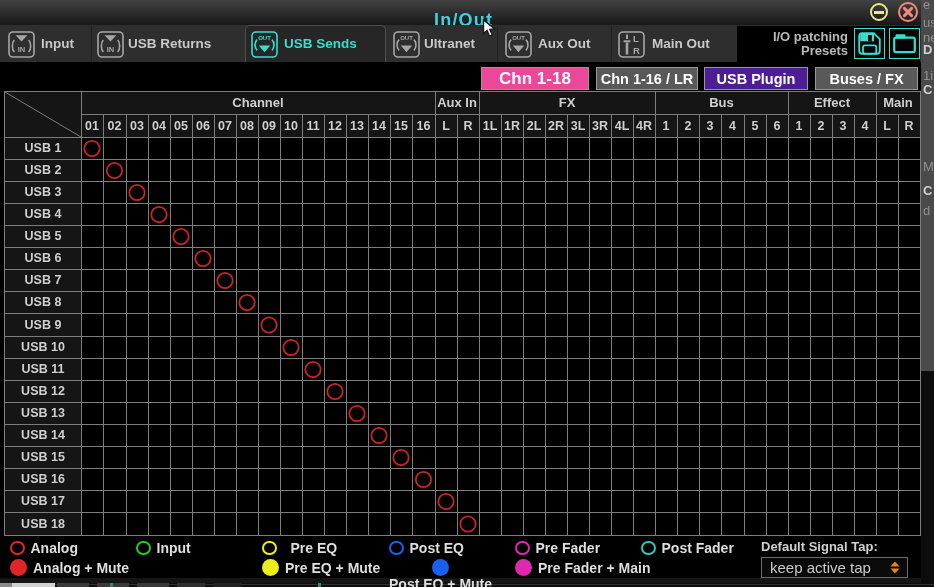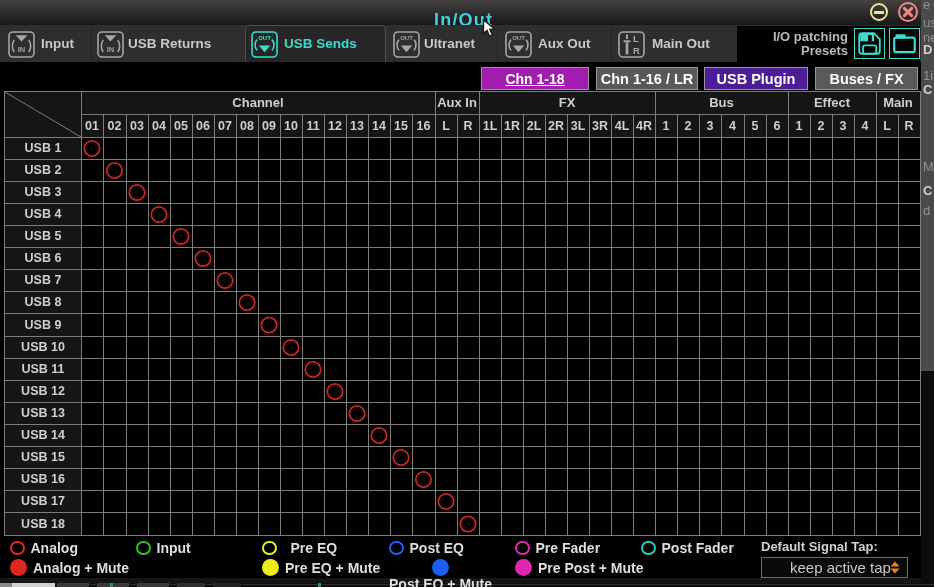--- a/index.html
+++ b/index.html
@@ -106,21 +106,21 @@
       <div style="position:absolute;left:152px;top:2px;width:31px;height:31px;border:1.5px solid #3adccb;background:#050505;display:flex;align-items:center;justify-content:center;">
           <svg width="23" height="23" viewBox="0 0 23 23">
 <rect x="2.6" y="2.2" width="9.8" height="4.2" rx="1" fill="#3adccb"></rect>
 <rect x="1.2" y="5.6" width="20.6" height="14.6" rx="2" fill="none" stroke="#3adccb" stroke-width="2.2"></rect>
 </svg>
         </div>
     </div>
   </div>
   <div style="position:absolute;left:0;top:62px;width:921px;height:29px;background:#000;"></div>
   <div style="position:absolute;left:0;top:578px;width:921px;height:5px;background:#151515;"></div>
-  <div style="position:absolute;left:481px;top:67px;width:108px;height:23px;background:#a21caf;border:1px solid #989898;display:flex;align-items:center;justify-content:center;font-weight:bold;font-size:14px;color:#fff;text-decoration:underline;">Chn 1-18</div>
+  <div style="position:absolute;left:481px;top:67px;width:108px;height:23px;background:#ec4899;border:1px solid #989898;display:flex;align-items:center;justify-content:center;font-weight:bold;font-size:17px;color:#fff;">Chn 1-18</div>
     <div style="position:absolute;left:596px;top:67px;width:102px;height:23px;background:#595959;border:1px solid #989898;display:flex;align-items:center;justify-content:center;font-weight:bold;font-size:14.5px;color:#fff;">Chn 1-16 / LR</div>
     <div style="position:absolute;left:704px;top:67px;width:104px;height:23px;background:#4c1d95;border:1px solid #989898;display:flex;align-items:center;justify-content:center;font-weight:bold;font-size:14.5px;color:#fff;">USB Plugin</div>
     <div style="position:absolute;left:815px;top:67px;width:103px;height:23px;background:#595959;border:1px solid #989898;display:flex;align-items:center;justify-content:center;font-weight:bold;font-size:14.5px;color:#fff;">Buses / FX</div>
   <svg width="934" height="587" viewBox="0 0 934 587" style="position:absolute;left:0;top:0">
 <rect x="5" y="91" width="915" height="46.0" fill="#151515"></rect>
 <rect x="5" y="137.0" width="76.4" height="398.0" fill="#151515"></rect>
 <rect x="81" y="137" width="839" height="398" fill="#000"></rect>
 <line x1="4.5" y1="91" x2="4.5" y2="536" stroke="#7d7d7d" stroke-width="1"></line>
 <line x1="920.5" y1="91" x2="920.5" y2="536" stroke="#7d7d7d" stroke-width="1"></line>
 <line x1="4" y1="91.5" x2="921" y2="91.5" stroke="#7d7d7d" stroke-width="1"></line>
@@ -308,24 +308,24 @@
     <div style="position:absolute;left:262px;top:559px;display:flex;align-items:center;gap:6px;">
       <span style="display:inline-block;flex:none;width:17px;height:17px;border-radius:50%;background:#eded1a;"></span>
       <span style="font-weight:bold;font-size:14px;color:#dedede;">Pre EQ + Mute</span>
     </div>
     <div style="position:absolute;left:389px;top:559px;display:flex;align-items:center;gap:0;flex-direction:column;">
       <span style="display:inline-block;flex:none;width:17px;height:17px;border-radius:50%;background:#1b5fee;"></span>
       <span style="font-weight:bold;font-size:14px;color:#dedede;">Post EQ + Mute</span>
     </div>
     <div style="position:absolute;left:515px;top:559px;display:flex;align-items:center;gap:6px;">
       <span style="display:inline-block;flex:none;width:17px;height:17px;border-radius:50%;background:#df28ad;"></span>
-      <span style="font-weight:bold;font-size:14px;color:#dedede;">Pre Post + Mute</span>
+      <span style="font-weight:bold;font-size:14px;color:#dedede;">Pre Fader + Main</span>
     </div>
   <div style="position:absolute;left:761px;top:539px;width:150px;font-weight:bold;font-size:13px;color:#d0d0d0;">Default Signal Tap:</div>
-  <div style="position:absolute;left:761px;top:557px;width:147px;height:21px;border:1px solid #6a6a6a;background:#0a0a0a;display:flex;align-items:center;padding-left:20px;">
+  <div style="position:absolute;left:761px;top:557px;width:147px;height:21px;border:1px solid #6a6a6a;background:#0a0a0a;display:flex;align-items:center;">
     <span style="margin-left:8px;font-size:15px;color:#c9c9c9;">keep active tap</span>
     <svg width="10" height="13" viewBox="0 0 10 13" style="position:absolute;right:7px;">
       <path d="M5 0.5 L9.5 5.5 L0.5 5.5 Z" fill="#e2851a"></path>
       <path d="M5 12.5 L9.5 7.5 L0.5 7.5 Z" fill="#e2851a"></path>
     </svg>
   </div>
 </div>
 <svg width="15" height="20" viewBox="0 0 15 20" style="position:absolute;left:482px;top:19px;">
 <path d="M1.5 1 L1.5 14.6 L5.1 11.4 L7.5 17.2 L10.3 16 L7.8 10.3 L12.7 9.9 Z" fill="#fff" stroke="#1a1a1a" stroke-width="1.4"></path>
 </svg>

